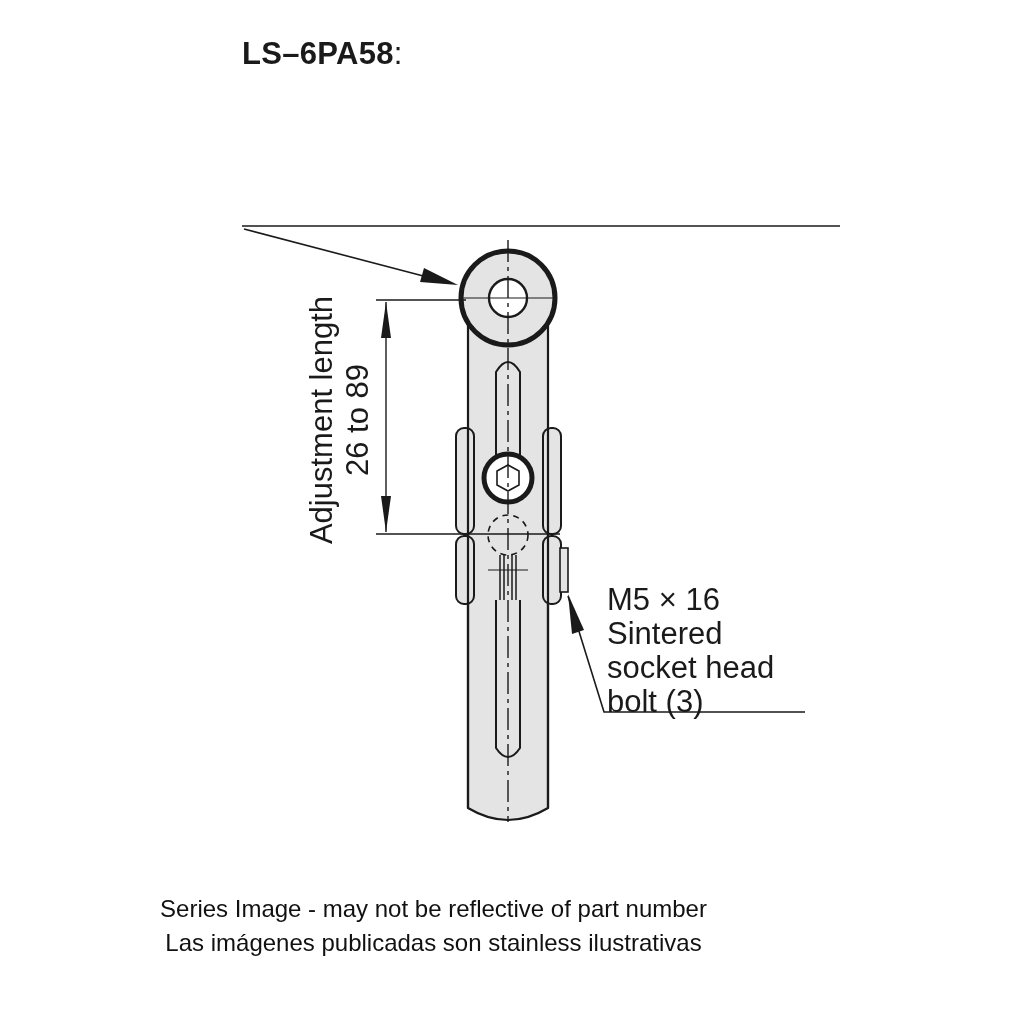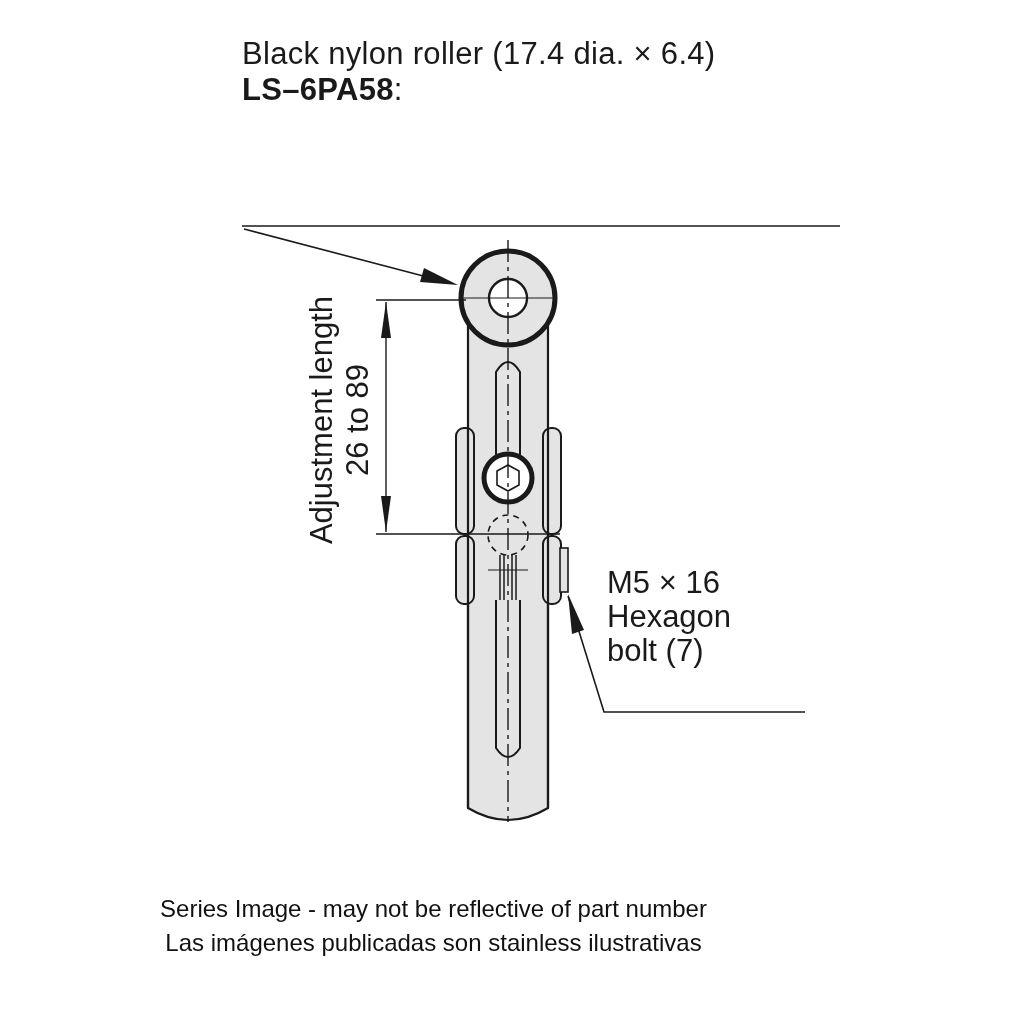--- a/index.html
+++ b/index.html
@@ -1,20 +1,20 @@
 <!DOCTYPE html>
 <html><head>
 <meta charset="utf-8">
 <style>
   html, body { margin: 0; padding: 0; background: #ffffff; }
   body { width: 1020px; height: 1020px; position: relative; overflow: hidden; font-family: "Liberation Sans", sans-serif; color: #1a1a1a; }
   .label { position: absolute; white-space: nowrap; color: #1a1a1a; }
   .roller-callout { left: 242px; top: 36px; font-size: 31px; line-height: 36px; letter-spacing: 0.3px; }
   .roller-callout .bold { font-weight: bold; }
-  .bolt-callout { left: 607px; top: 566px; font-size: 31px; line-height: 34px; }
+  .bolt-callout { left: 607px; top: 583px; font-size: 31px; line-height: 34px; }
   .adj-text { position: absolute; left: 340px; top: 420px; transform: translate(-50%, -50%) rotate(-90deg); font-size: 31px; line-height: 36px; text-align: center; white-space: nowrap; }
   .caption { position: absolute; left: 0; width: 867px; text-align: center; font-size: 24px; line-height: 30px; color: #111; }
   svg { position: absolute; left: 0; top: 0; }
 </style>
 </head>
 <body>
 
 <svg width="1020" height="1020" viewBox="0 0 1020 1020" xmlns="http://www.w3.org/2000/svg">
 
   <line x1="242" y1="226" x2="840" y2="226" stroke="#1a1a1a" stroke-width="1.6"></line>
@@ -55,29 +55,29 @@
   <line x1="376" y1="534" x2="560" y2="534" stroke="#1a1a1a" stroke-width="1.4"></line>
   <line x1="386" y1="302" x2="386" y2="532" stroke="#1a1a1a" stroke-width="1.4"></line>
   <polygon points="386,302 381,338 391,338" fill="#1a1a1a"></polygon>
   <polygon points="386,532 381,496 391,496" fill="#1a1a1a"></polygon>
 
   <polyline points="568,596 604,712 805,712" fill="none" stroke="#1a1a1a" stroke-width="1.6"></polyline>
   <polygon points="568,594 584,630 572,634" fill="#1a1a1a"></polygon>
 </svg>
 
 <div class="label roller-callout">
-  <div>Black nylon roller (17.4  dia. × 6.4)</div>
   <div><span class="bold">LS–6PA58</span><span>:</span></div>
 </div>
 
 <div class="adj-text">
   <div>Adjustment length</div>
   <div>26 to 89</div>
 </div>
 
 <div class="label bolt-callout">
   <div>M5 × 16</div>
-  <div>Hexagon</div>
-  <div>bolt (7)</div>
+  <div>Sintered</div>
+  <div>socket  head</div>
+  <div>bolt (3)</div>
 </div>
 
 <div class="caption" style="top:894px">Series Image - may not be reflective of part number</div>
 <div class="caption" style="top:928px">Las imágenes publicadas son stainless ilustrativas</div>
 
 </body></html>

